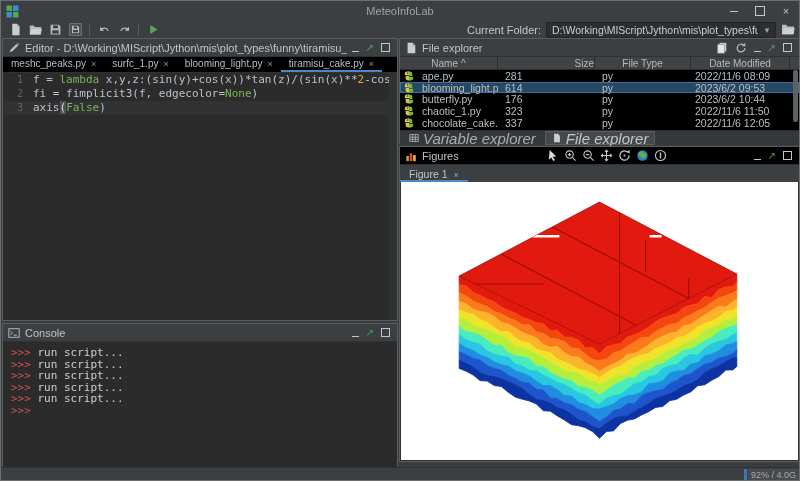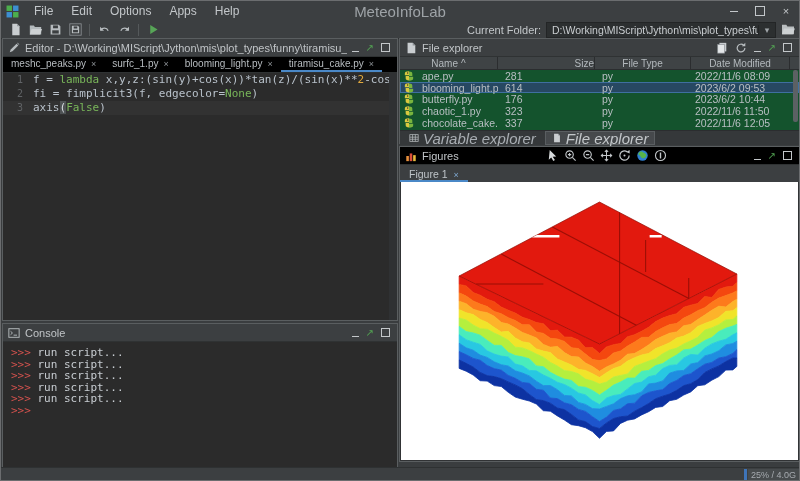--- a/index.html
+++ b/index.html
@@ -3,21 +3,21 @@
 <meta charset="utf-8">
 <style>
   html,body{margin:0;padding:0;background:#1e1e1e;}
   #app{position:relative;width:800px;height:481px;box-sizing:border-box;border:1px solid #6b6d6f;
        background:#3a3d3f;font-family:"Liberation Sans",sans-serif;color:#bcc1c5;overflow:hidden;
        -webkit-font-smoothing:antialiased;}
   
   .titlebar{position:absolute;left:0;top:0;right:0;height:20px;background:#3c3f41;display:flex;align-items:center;}
   .appicon{width:13px;height:13px;margin:0 6px 0 5px;display:inline-flex;}
   .menu-item{padding:0 9px;font-size:12px;color:#c3c7ca;line-height:20px;cursor:default;}
-  .win-title{position:absolute;left:50%;transform:translateX(-50%);font-size:15px;color:#9ea3a7;}
+  .win-title{position:absolute;left:50%;transform:translateX(-50%);font-size:11px;color:#9ea3a7;}
   .tb-controls{margin-left:auto;display:flex;height:100%;}
   .tb-ctl{width:26px;display:flex;align-items:center;justify-content:center;color:#c3c7ca;font-size:11px;}
   .box-glyph{width:8px;height:8px;border:1px solid #c3c7ca;display:inline-block;}
   .min-glyph{width:8px;height:1px;background:#c3c7ca;display:inline-block;}
   
   .toolbar-row{position:absolute;left:0;top:20px;right:0;height:17px;background:#3c3f41;
                border-bottom:1px solid #2f3233;display:flex;align-items:center;}
   .tool-btn{width:18px;height:15px;display:inline-flex;align-items:center;justify-content:center;margin:0 1px;}
   .tool-btn svg{width:13px;height:13px;}
   .tool-sep{width:1px;height:12px;background:#55595b;margin:0 4px;}
@@ -54,21 +54,21 @@
   .gutter-num{position:absolute;left:0;width:20px;text-align:right;color:#606366;font-size:10px;}
   .seg-p{color:#b9c2cb;} .seg-k{color:#79b75a;} .seg-n{color:#e0a83d;}
   .seg-br{color:#d8dde2;background:#4e5254;}
   
   #console-panel{left:1px;top:322px;width:396px;height:144px;}
   .console-body{height:calc(100% - 17px);background:#2b2b2b;padding:5px 0 0 8px;
                 font-family:"DejaVu Sans Mono",monospace;font-size:11px;line-height:11.6px;}
   .console-prompt{color:#d3524e;} .console-text{color:#c8cdd2;}
   
   #fileexp-panel{left:398px;top:37px;width:401px;height:106px;}
-  .fx-table{position:relative;height:calc(100% - 31px);background:#14532d;font-size:10.5px;}
+  .fx-table{position:relative;height:calc(100% - 31px);background:#000000;font-size:10.5px;}
   .fx-hrow{display:flex;height:12px;background:#3f4345;border-bottom:1px solid #2b2d2f;}
   .fx-hcell{box-sizing:border-box;border-right:1px solid #2b2d2f;color:#b3b9bd;font-size:10px;
             display:flex;align-items:center;justify-content:center;gap:3px;}
   .fx-row{display:flex;height:11.7px;align-items:center;color:#b9bfc3;}
   .fx-row.selected{background:#274862;box-shadow:inset 0 0 0 1px #3f6fa0;}
   .fx-cell{box-sizing:border-box;overflow:hidden;white-space:nowrap;display:flex;align-items:center;gap:8px;}
   .c-name{width:98px;padding-left:4px;} .c-size{width:97px;padding-left:7px;}
   .c-type{width:96px;padding-left:7px;} .c-date{width:99px;padding-left:4px;}
   .py-ico{display:inline-flex;width:10px;height:10px;flex:none;}
   .fx-scroll{position:absolute;right:1px;top:13px;width:5px;height:52px;background:#5c6164;border-radius:2px;}
@@ -100,27 +100,20 @@
 
   <div class="titlebar">
     <span class="appicon">
       <svg viewBox="0 0 12 12">
           <rect x="0.5" y="0.5" width="5" height="5" fill="#4cae4c"></rect>
           <rect x="6.5" y="0.5" width="5" height="5" fill="#3d8fd1"></rect>
           <rect x="0.5" y="6.5" width="5" height="5" fill="#3d8fd1"></rect>
           <rect x="6.5" y="6.5" width="5" height="5" fill="#4cae4c"></rect>
         </svg>
     </span>
-    <div id="menu-bar" style="display: flex;">
-        <span class="menu-item">File</span>
-        <span class="menu-item">Edit</span>
-        <span class="menu-item">Options</span>
-        <span class="menu-item">Apps</span>
-        <span class="menu-item">Help</span>
-      </div>
     <span class="win-title">MeteoInfoLab</span>
     <div class="tb-controls">
       <span class="tb-ctl">
           <span class="min-glyph"></span>
         </span>
       <span class="tb-ctl">
           <span class="box-glyph"></span>
         </span>
       <span class="tb-ctl">×</span>
     </div>
@@ -493,16 +486,16 @@
             <line x1="244" y1="58" x2="244" y2="90" stroke="#8f0d05" stroke-width="1.1" opacity="0.85"></line>
             <rect x="125" y="53" width="33" height="2.5" fill="#ffffff"></rect>
             <rect x="248" y="53" width="12" height="2.5" fill="#ffffff"></rect>
           </g>
         </svg>
       </div>
   </div>
 
   <div class="statusbar">
     <span class="mem-bar"></span>
-    <span class="mem-chip">25% / 4.0G</span>
+    <span class="mem-chip">92% / 4.0G</span>
   </div>
 
 </div>
 
 </body></html>

